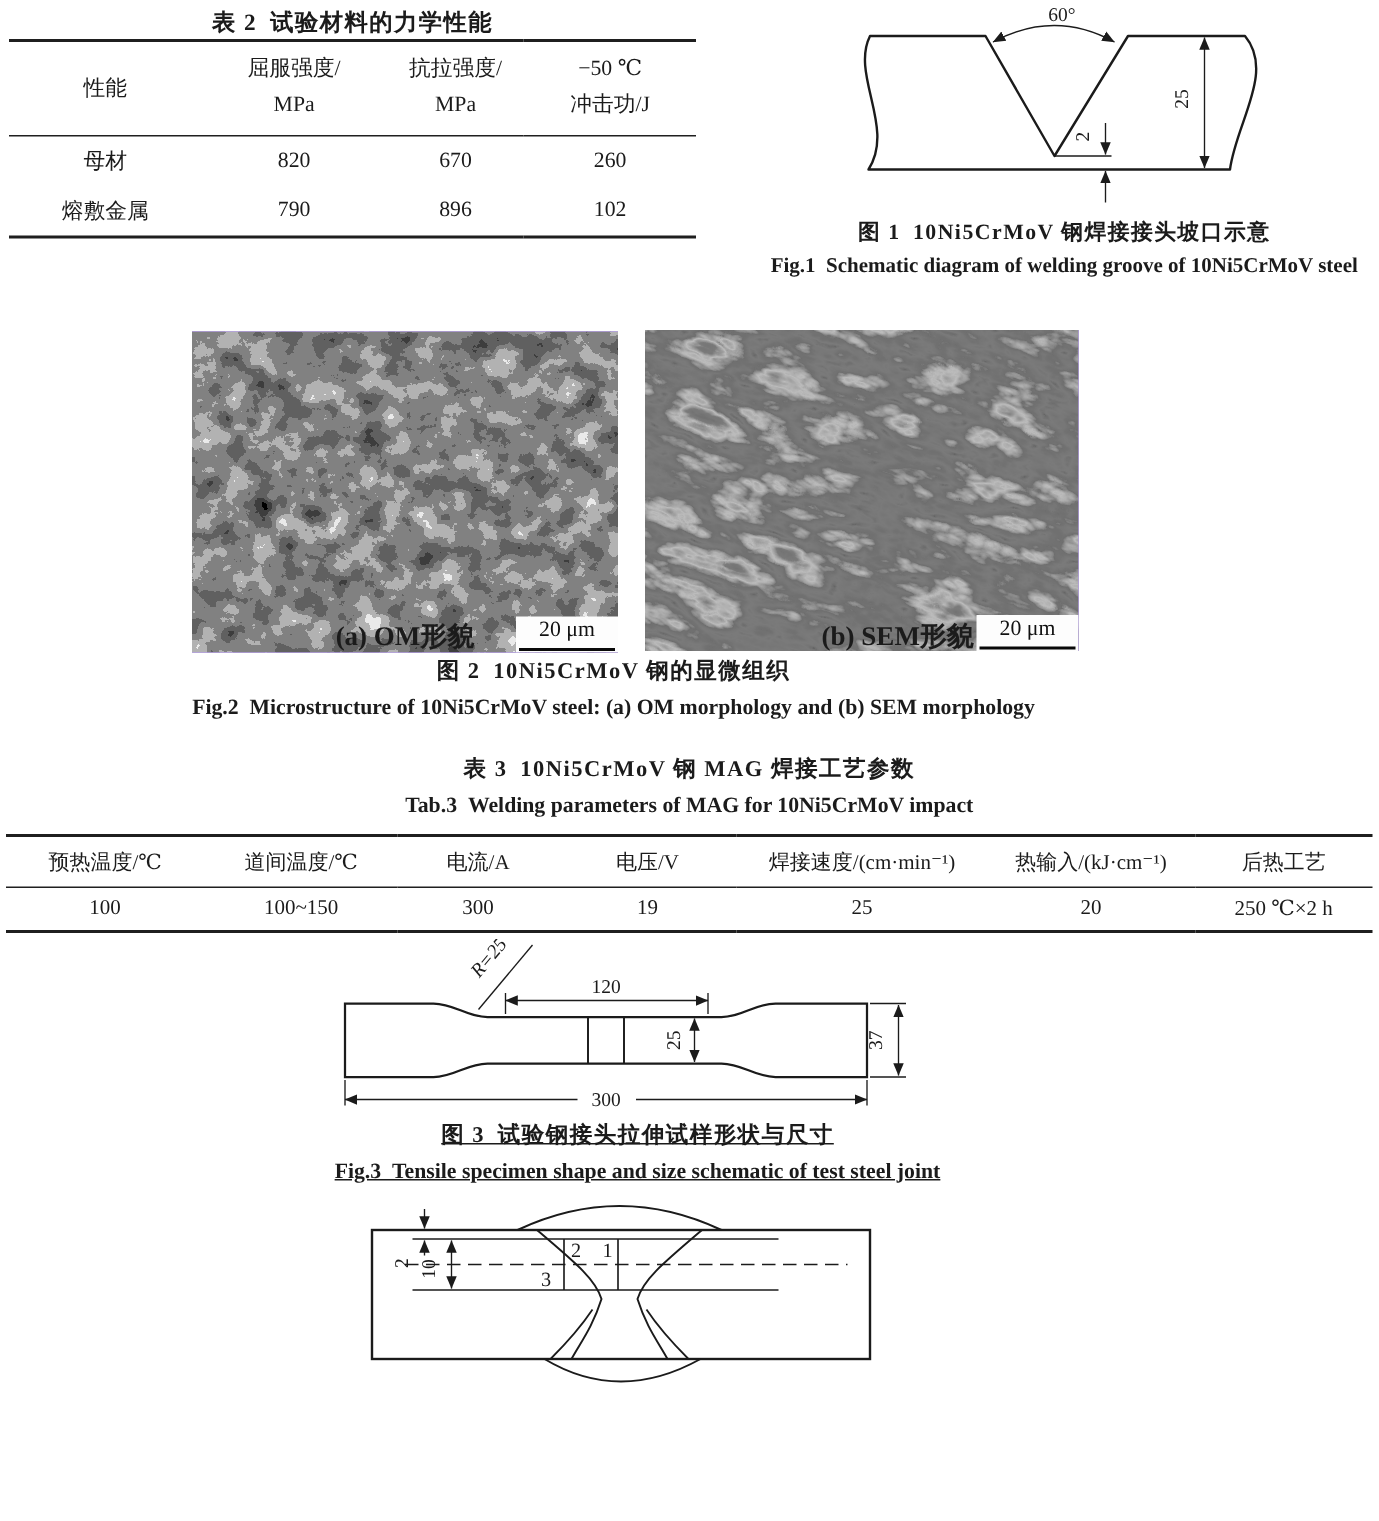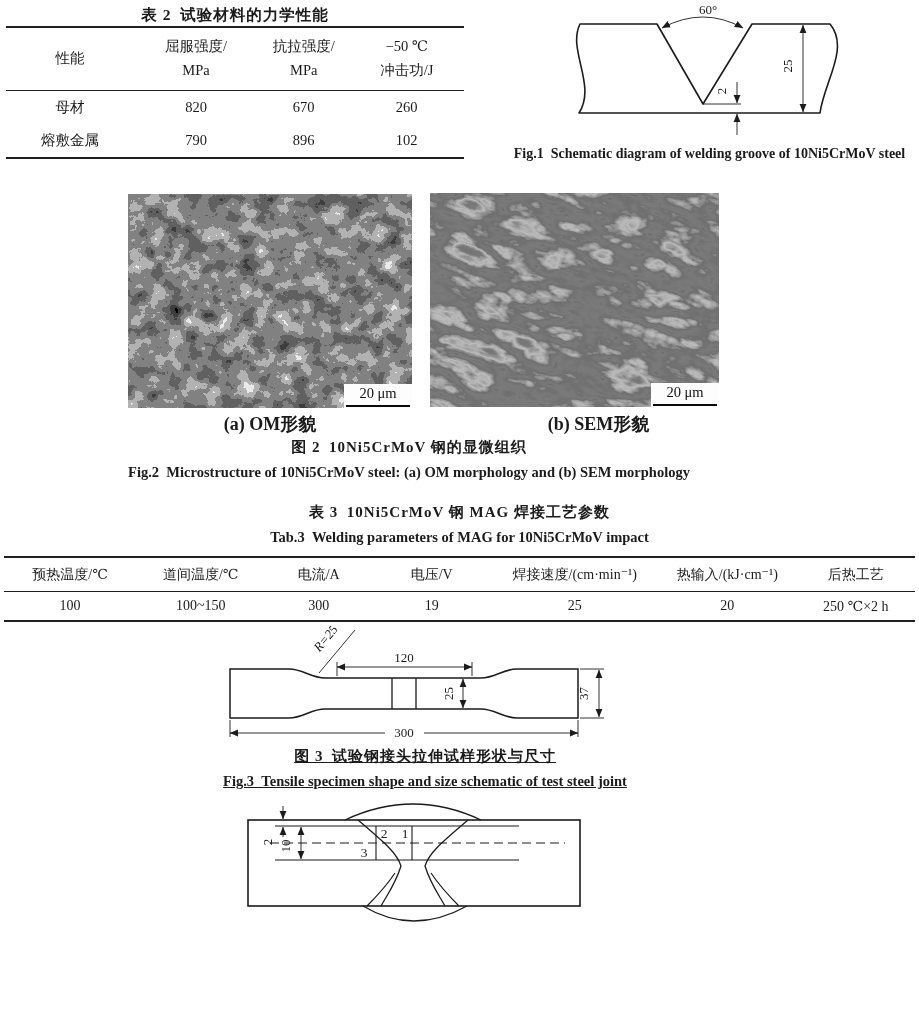--- a/index.html
+++ b/index.html
@@ -23,21 +23,21 @@
   table.t2 th .hl{line-height:1.65;}
   table.t2 td{text-align:center;font-size:14.5px;height:31px;}
 
   
   .fig1-block{left:500px;top:0;width:419px;}
   .fig1-block svg{display:block;margin-left:42px;}
   .fig1-block .cap-zh{margin-top:5px;font-size:14.5px;}
   .fig1-block .cap-en{margin-top:6px;font-size:14px;}
 
   
-  .micro{overflow:hidden;background:#8b5cf6;}
+  .micro{overflow:hidden;background:#8b5cf6;margin-top:27px;}
   .micro svg{display:block;}
   .scalebar{position:absolute;right:0;bottom:0;width:68px;height:24px;background:#fdfdfd;
     text-align:center;font-size:14.5px;line-height:18px;color:#111;}
   .scalebar .bar{position:absolute;left:2px;right:2px;bottom:1px;height:2.5px;background:#090909;}
 
   
   .t3-block{left:0;top:503px;width:919px;}
   table.t3{width:911px;margin:10px auto 0 auto;border-collapse:collapse;
     border-top:2.2px solid #1f1f1f;border-bottom:2.2px solid #1f1f1f;}
   table.t3 thead tr{border-bottom:1.6px solid #1f1f1f;}
@@ -136,20 +136,21 @@
       <text class="dim-t" x="166" y="14" text-anchor="middle">60°</text>
 
       <path d="M 161,104 L 199,104" stroke="#1b1b1b" stroke-width="0.9"></path>
       <path d="M 195,82 L 195,103" stroke="#1b1b1b" stroke-width="0.9" marker-end="url(#arr)"></path>
       <path d="M 195,135 L 195,114" stroke="#1b1b1b" stroke-width="0.9" marker-end="url(#arr)"></path>
       <text class="dim-t" x="184" y="91" text-anchor="middle" transform="rotate(-90 184 91)">2</text>
 
       <path d="M 261,25 L 261,112" stroke="#1b1b1b" stroke-width="0.9" marker-start="url(#arr)" marker-end="url(#arr)"></path>
       <text class="dim-t" x="250" y="66" text-anchor="middle" transform="rotate(-90 250 66)">25</text>
     </svg>
+    <div class="cap-zh">图 1 10Ni5CrMoV 钢焊接接头坡口示意</div>
     <div class="cap-en">Fig.1 Schematic diagram of welding groove of 10Ni5CrMoV steel</div>
   </section>
 
   <div class="abs micro" style="left:128px;top:194px;width:284px;height:214px;">
     <svg width="284" height="214">
       <rect width="284" height="214" fill="#555"></rect>
       <rect width="284" height="214" filter="url(#fOM)"></rect>
     </svg>
     <div class="scalebar">
       <span>20 μm</span>

